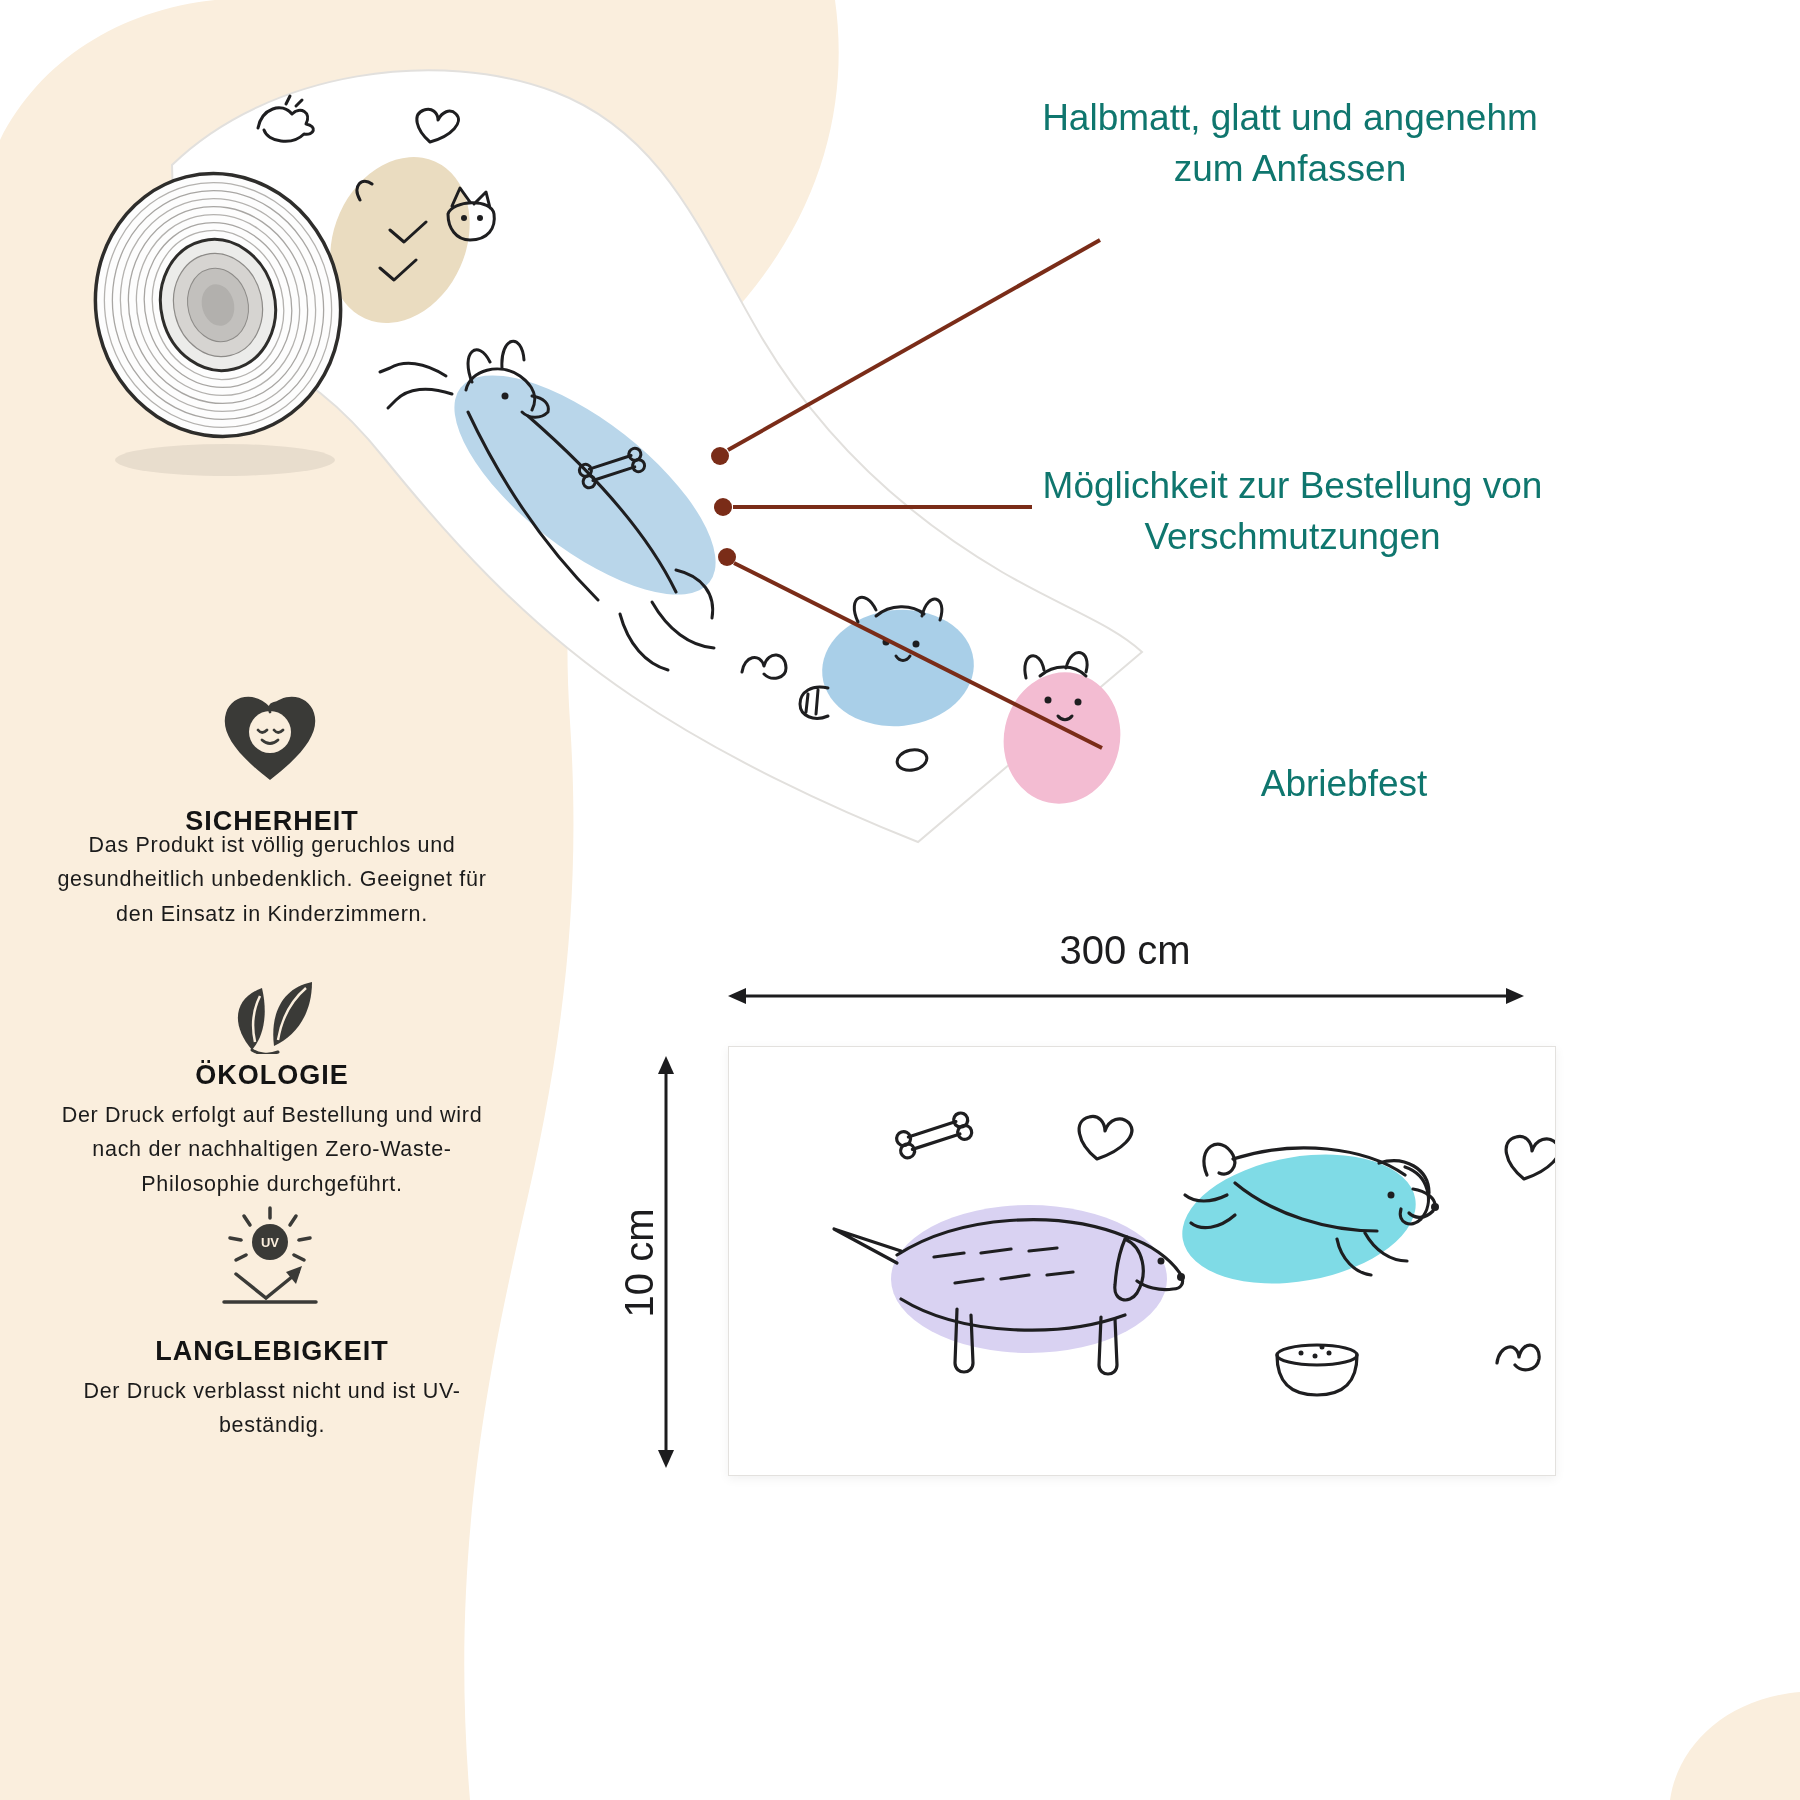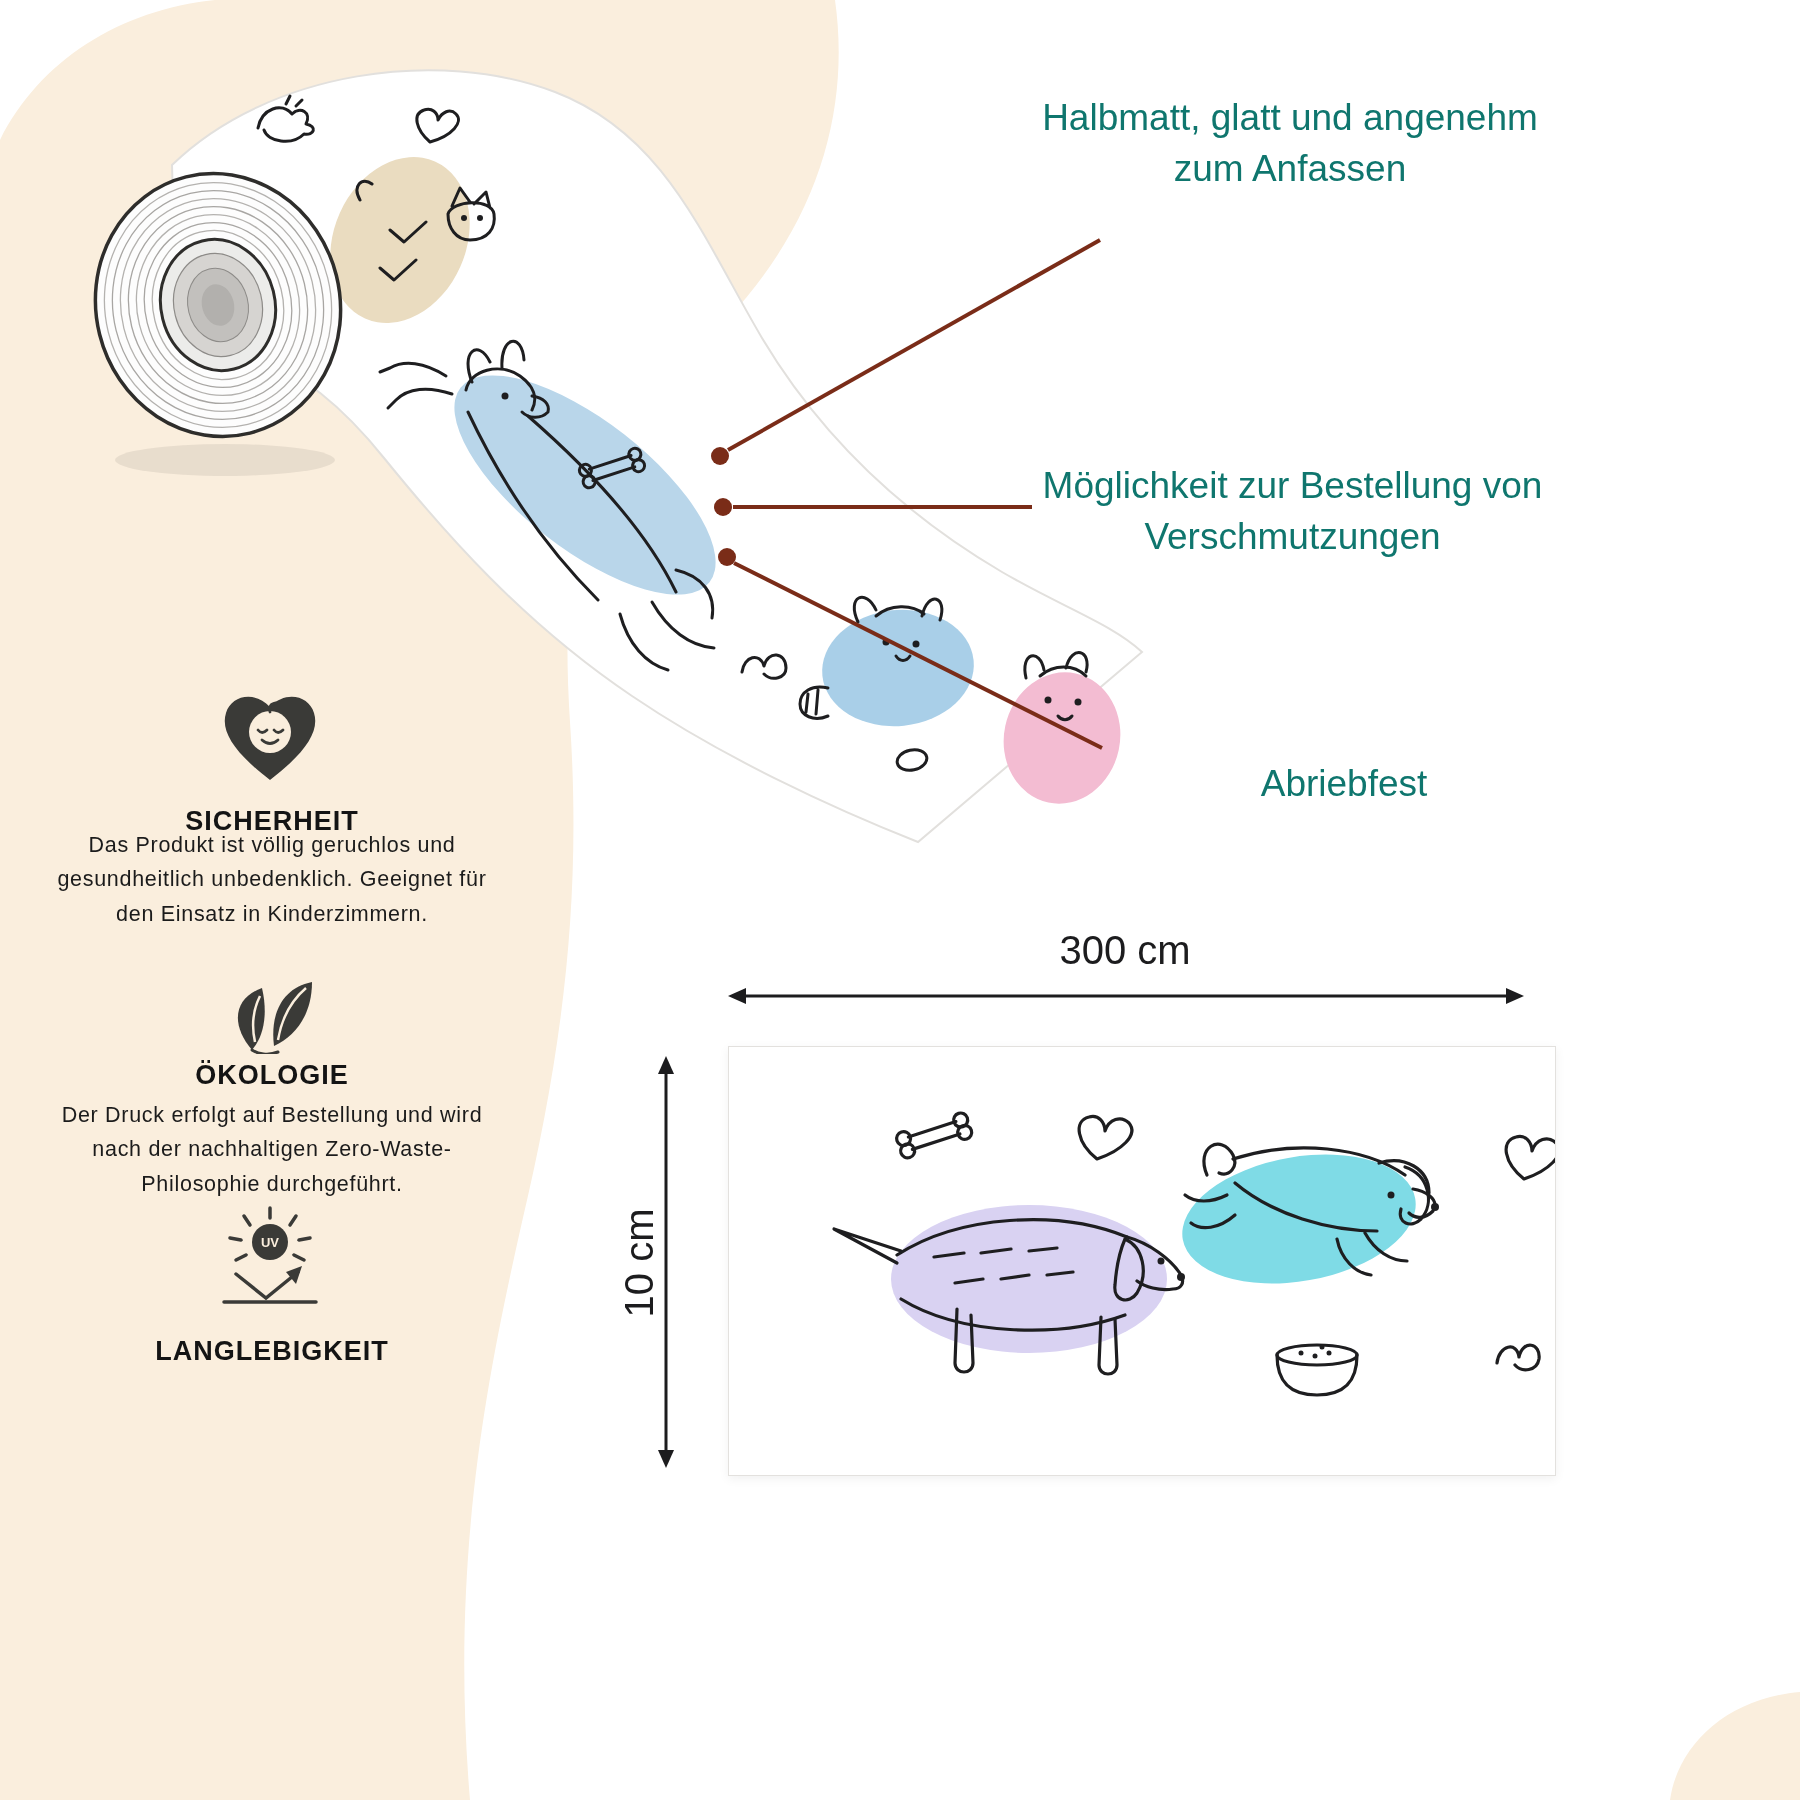--- a/index.html
+++ b/index.html
@@ -176,20 +176,21 @@
     </g>
     <circle cx="56" cy="42" r="18" fill="#3a3a37"></circle>
     <text x="56" y="47" text-anchor="middle" font-size="13" font-weight="bold" fill="#faeedd" font-family="Liberation Sans, sans-serif">UV</text>
     <g stroke="#3a3a37" stroke-width="3.5" fill="none" stroke-linecap="round">
       <line x1="10" y1="102" x2="102" y2="102"></line>
       <path d="M 22,74 L 52,98 L 84,72"></path>
     </g>
     <path d="M 88,66 L 72,72 L 82,84 Z" fill="#3a3a37"></path>
   </svg>
   <div class="feat-title t3">LANGLEBIGKEIT</div>
+  <div class="feat-text p3">Der Druck verblasst nicht und ist UV-beständig.</div>
 
   <div class="dim-label dim-w">300 cm</div>
   <svg class="abs" style="left:726px;top:982px" width="800" height="28" viewBox="0 0 800 28">
     <line x1="12" y1="14" x2="788" y2="14" stroke="#1c1c1e" stroke-width="3"></line>
     <path d="M 2,14 L 20,6 L 20,22 Z" fill="#1c1c1e"></path>
     <path d="M 798,14 L 780,6 L 780,22 Z" fill="#1c1c1e"></path>
   </svg>
 
   <div class="dim-label dim-h">10 cm</div>
   <svg class="abs" style="left:652px;top:1054px" width="28" height="416" viewBox="0 0 28 416">

